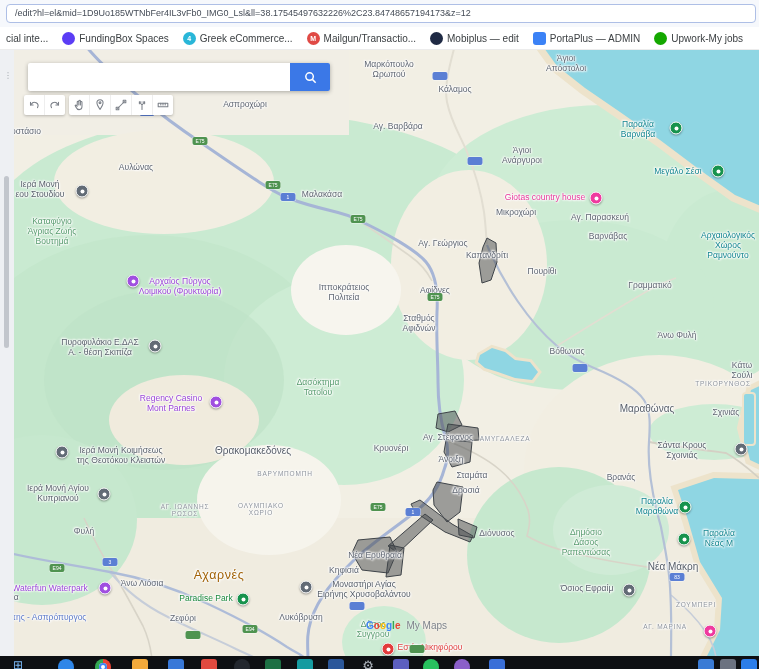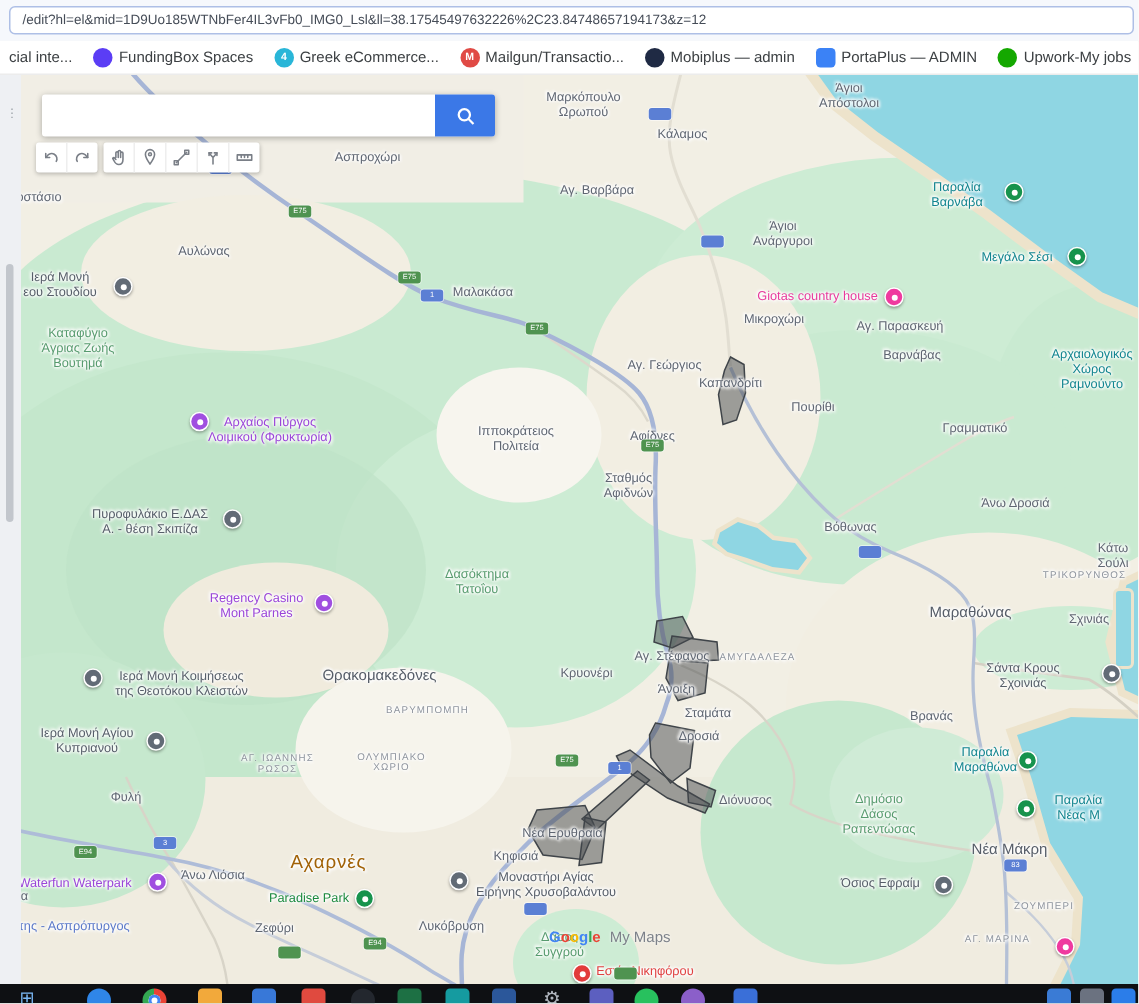--- a/index.html
+++ b/index.html
@@ -103,21 +103,21 @@
     <span class="bmtext">Greek eCommerce...</span>
   </div>
 
   <div class="bm">
     <span class="bmicon circle" style="background: rgb(224, 74, 69);">M</span>
     <span class="bmtext">Mailgun/Transactio...</span>
   </div>
 
   <div class="bm">
     <span class="bmicon circle" style="background: rgb(31, 42, 68);"></span>
-    <span class="bmtext">Mobiplus — admin</span>
+    <span class="bmtext">Mobiplus — edit</span>
   </div>
 
   <div class="bm">
     <span class="bmicon square" style="background: rgb(59, 130, 246);"></span>
     <span class="bmtext">PortaPlus — ADMIN</span>
   </div>
 
   <div class="bm">
     <span class="bmicon circle" style="background: rgb(20, 168, 0);"></span>
     <span class="bmtext">Upwork-My jobs</span>
@@ -224,21 +224,21 @@
         <div class="lbl town" style="left: 528px; top: 222px;">Πουρίθι</div>
         <div class="lbl town" style="left: 636px; top: 236px;">Γραμματικό</div>
         <div class="lbl town" style="left: 421px; top: 241px;">Αφίδνες</div>
         <div class="lbl purple" style="left: 166px; top: 237px;">Αρχαίος Πύργος
 Λοιμικού (Φρυκτωρία)</div>
         <div class="lbl town" style="left: 330px; top: 243px;">Ιπποκράτειος
 Πολιτεία</div>
         <div class="lbl town" style="left: 405px; top: 274px;">Σταθμός
 Αφιδνών</div>
         <div class="lbl town" style="left: 553px; top: 302px;">Βόθωνας</div>
-        <div class="lbl town" style="left: 663px; top: 286px;">Άνω Δροσιά</div>
+        <div class="lbl town" style="left: 663px; top: 286px;">Άνω Φυλή</div>
         <div class="lbl town" style="left: 728px; top: 321px;">Κάτω Σούλι</div>
         <div class="lbl caps" style="left: 709px; top: 334px;">ΤΡΙΚΟΡΥΝΘΟΣ</div>
         <div class="lbl town2" style="left: 633px; top: 359px;">Μαραθώνας</div>
         <div class="lbl town" style="left: 712px; top: 363px;">Σχινιάς</div>
         <div class="lbl poidark" style="left: 668px; top: 401px;">Σάντα Κρους Σχοινιάς</div>
         <div class="lbl poidark" style="left: 86px; top: 298px;">Πυροφυλάκιο Ε.ΔΑΣ
 Α. - θέση Σκιπίζα</div>
         <div class="lbl forest" style="left: 304px; top: 338px;">Δασόκτημα
 Τατοΐου</div>
         <div class="lbl purple" style="left: 157px; top: 354px;">Regency Casino

